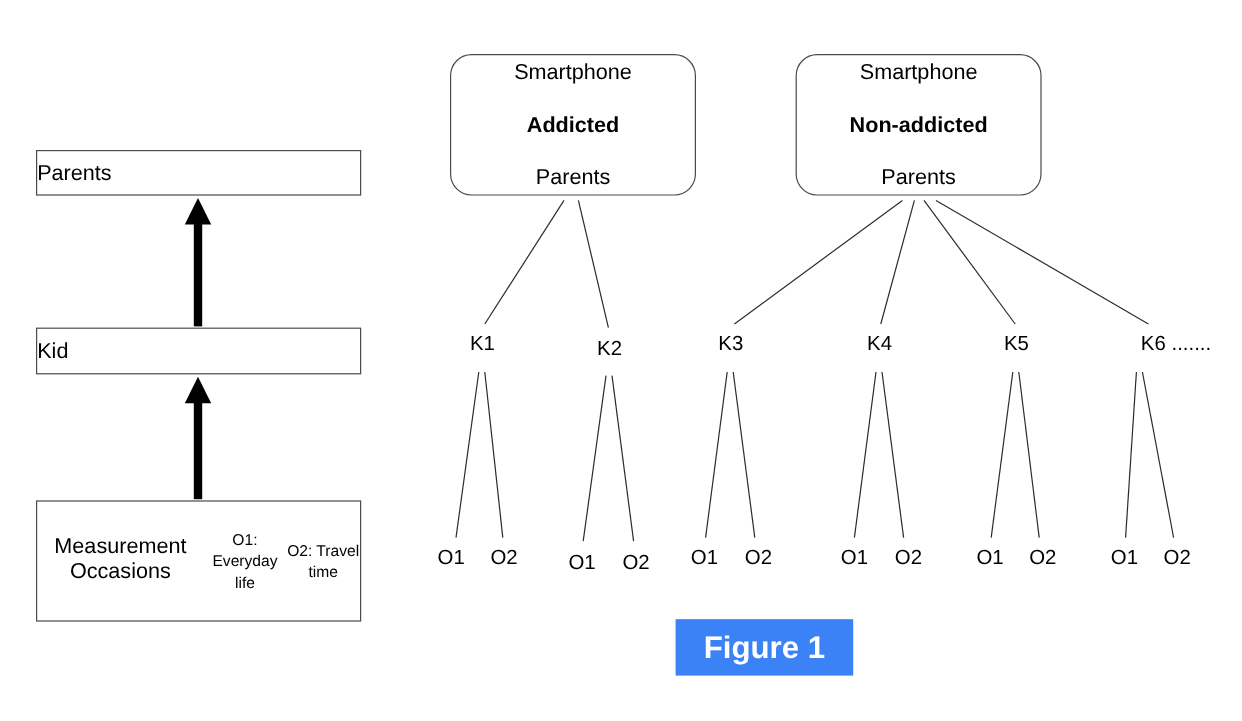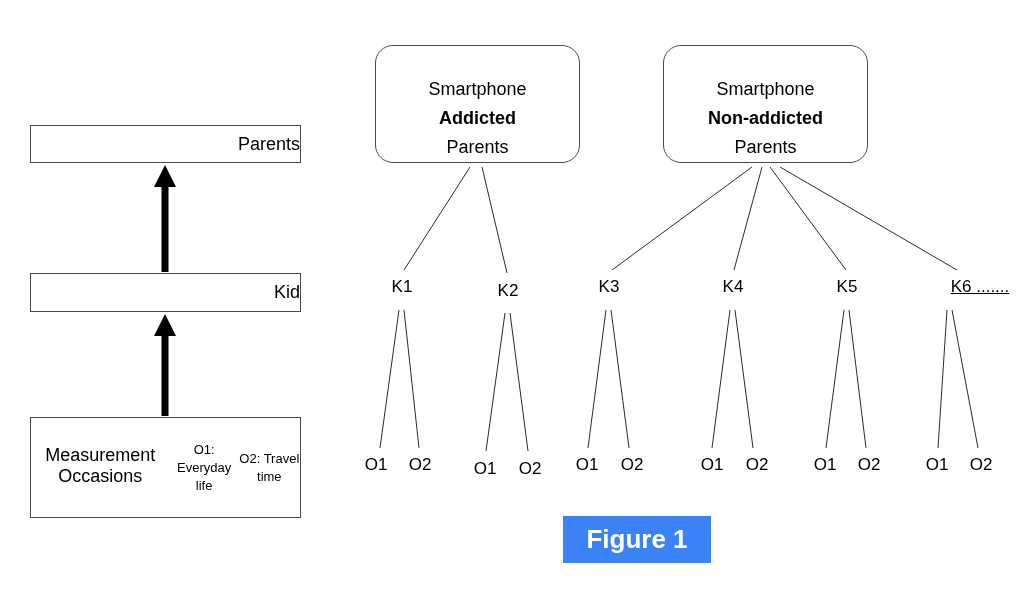--- a/index.html
+++ b/index.html
@@ -17,21 +17,21 @@
     left: 0; top: 0;
     width: 1035px; height: 601px;
     pointer-events: none;
   }
   .box {
     position: absolute;
     border: 1px solid #4a4a4a;
     background: #ffffff;
     display: flex;
     align-items: center;
-    justify-content: flex-end;
+    justify-content: space-between;
     text-align: center;
     box-sizing: border-box;
   }
   .parent-box   { left: 30px; top: 125px; width: 271px; height: 38px; font-size: 18px; }
   .kid-box      { left: 30px; top: 273px; width: 271px; height: 39px; font-size: 18px; }
   .measure-box  { left: 30px; top: 417px; width: 271px; height: 101px; flex-direction: row; }
   .measure-title { font-size: 18px; margin-bottom: 4px; }
   .measure-sub   { font-size: 13px; line-height: 18px; }
   .group-box {
     border-radius: 18px;
@@ -135,21 +135,21 @@
     <div>Smartphone</div>
     <div class="group-line-bold">Non-addicted</div>
     <div>Parents</div>
   </div>
 
   <span class="k-label" style="left:402px;">K1</span>
   <span class="k-label" style="left:508px; top:281px;">K2</span>
   <span class="k-label" style="left:609px;">K3</span>
   <span class="k-label" style="left:733px;">K4</span>
   <span class="k-label" style="left:847px;">K5</span>
-  <span class="k-label" style="left:980px;text-decoration:underline;">K6 .......</span>
+  <span class="k-label" style="left:980px;">K6 .......</span>
 
   <span class="o-label" style="left:376px;">O1</span>
   <span class="o-label" style="left:420px;">O2</span>
 
   <span class="o-label" style="left:485px; top:459px;">O1</span>
   <span class="o-label" style="left:530px; top:459px;">O2</span>
 
   <span class="o-label" style="left:587px;">O1</span>
   <span class="o-label" style="left:632px;">O2</span>
 

